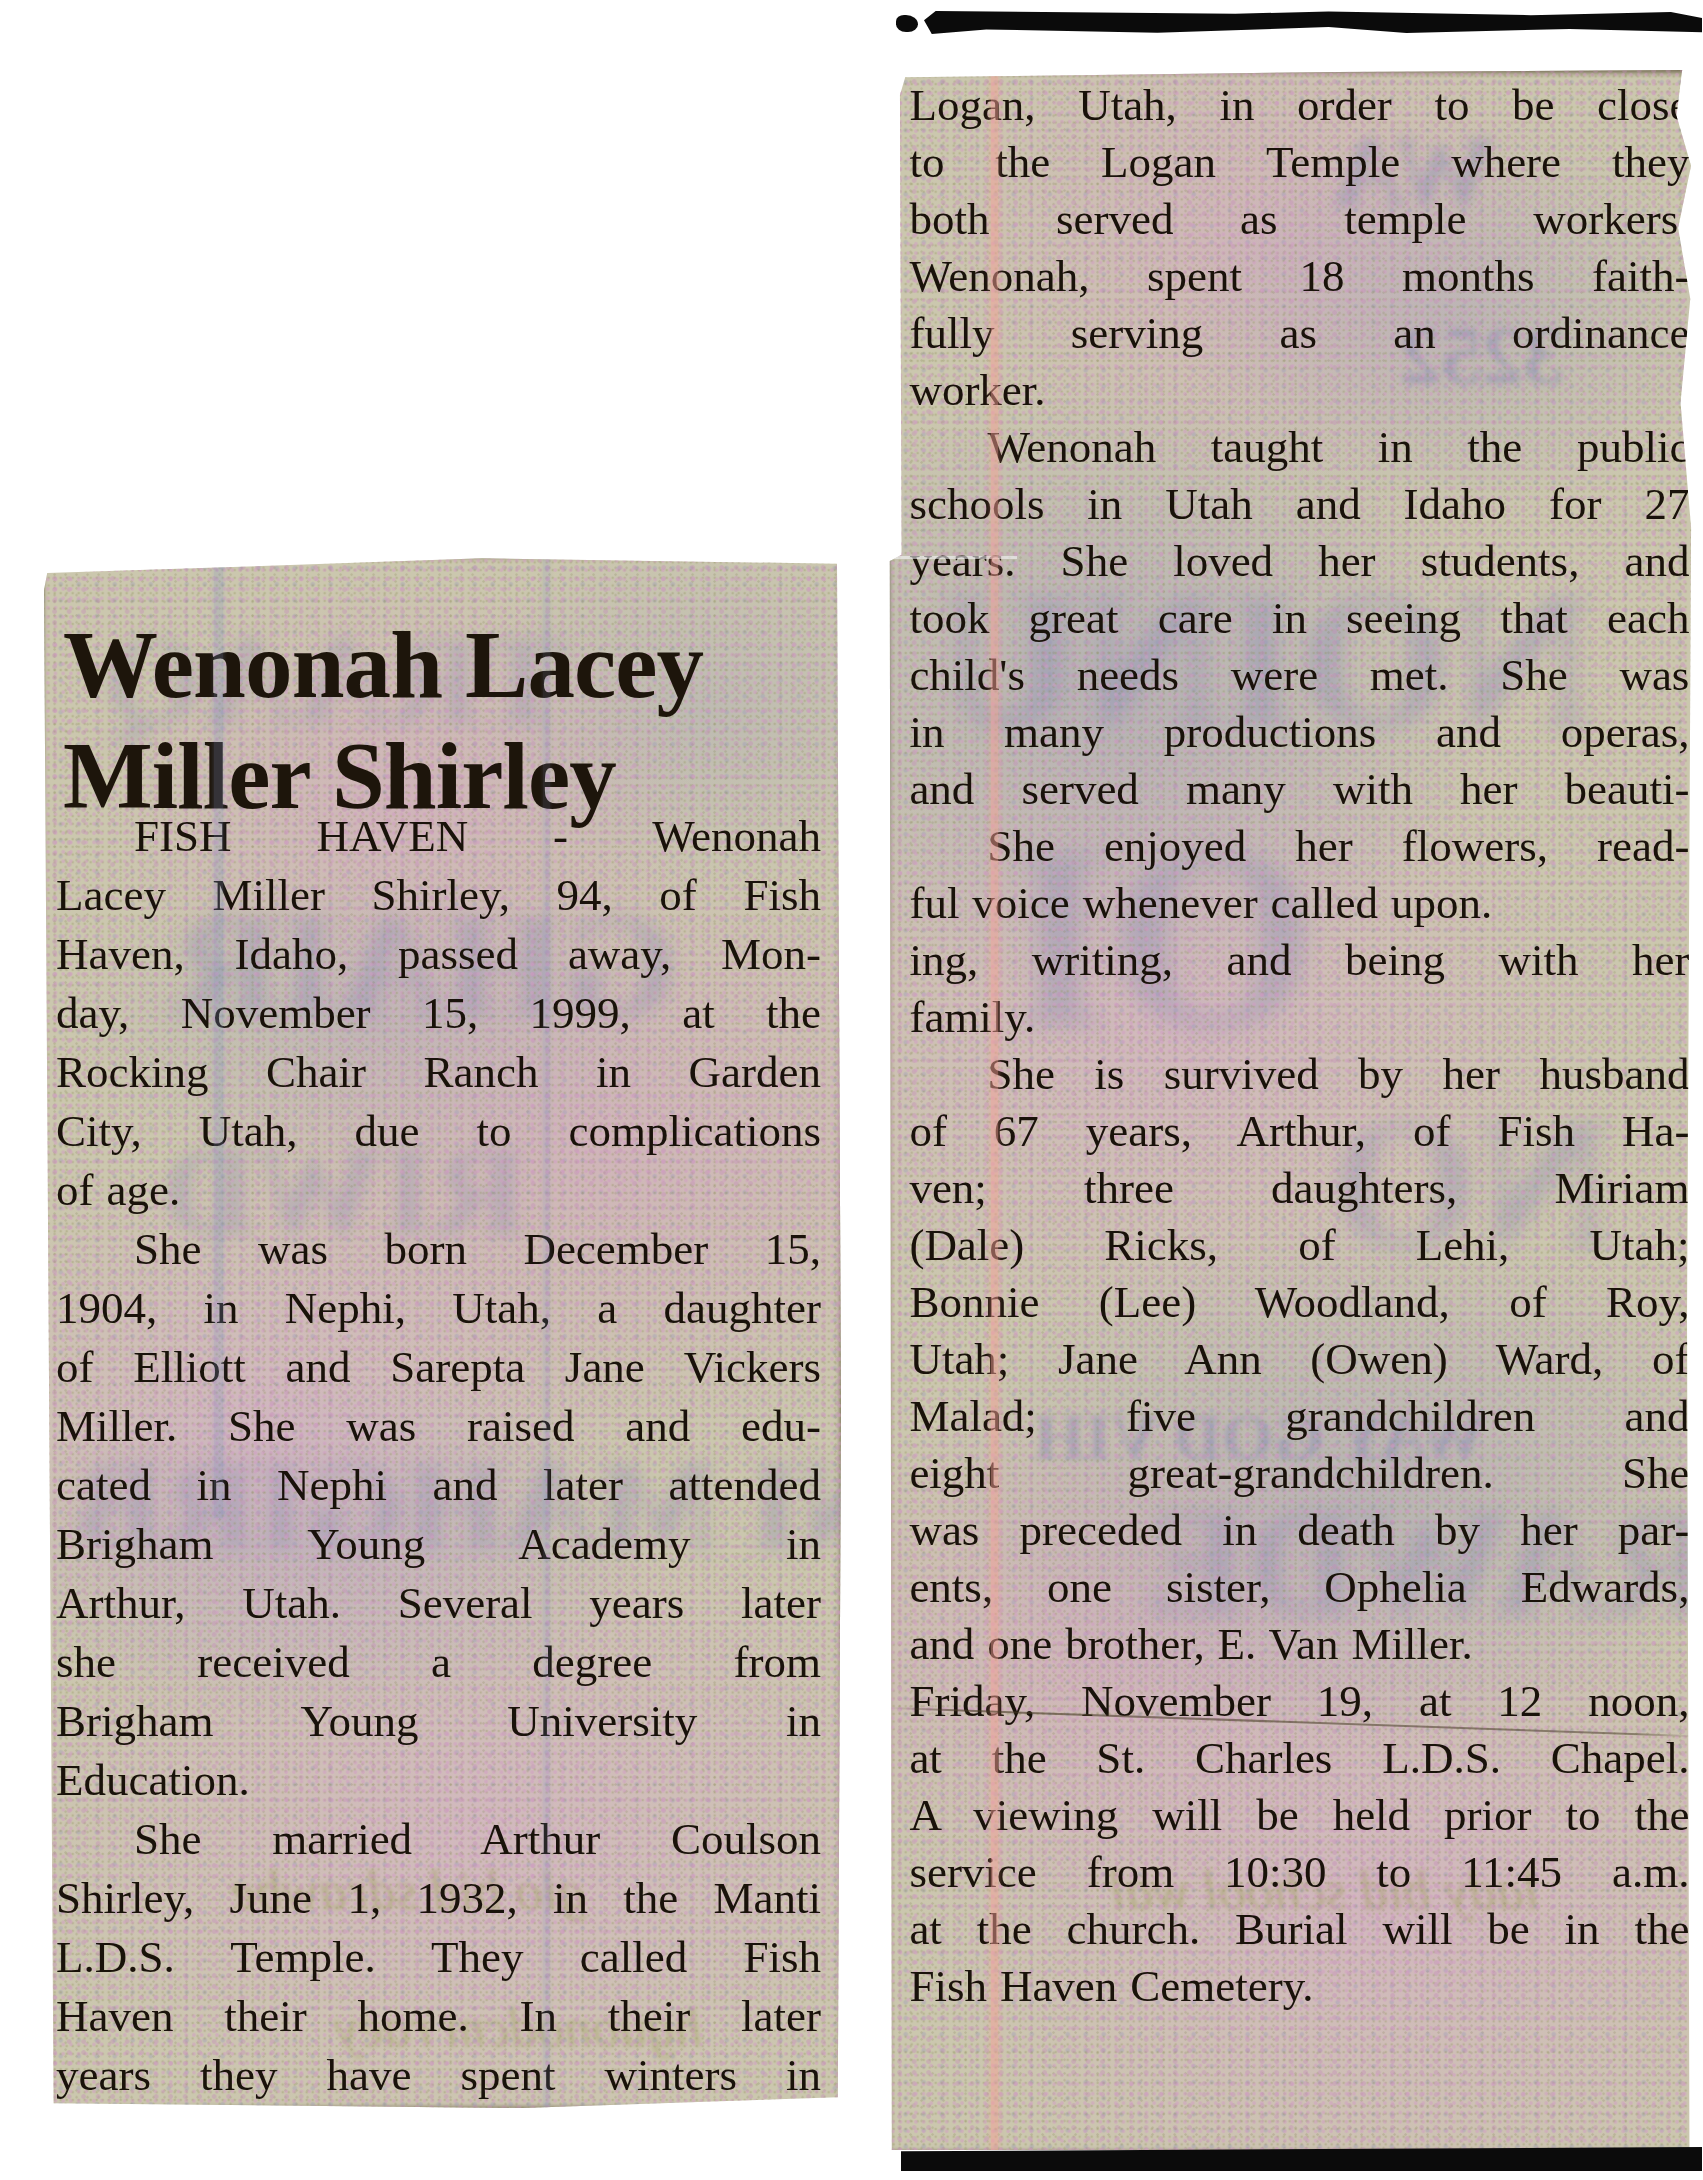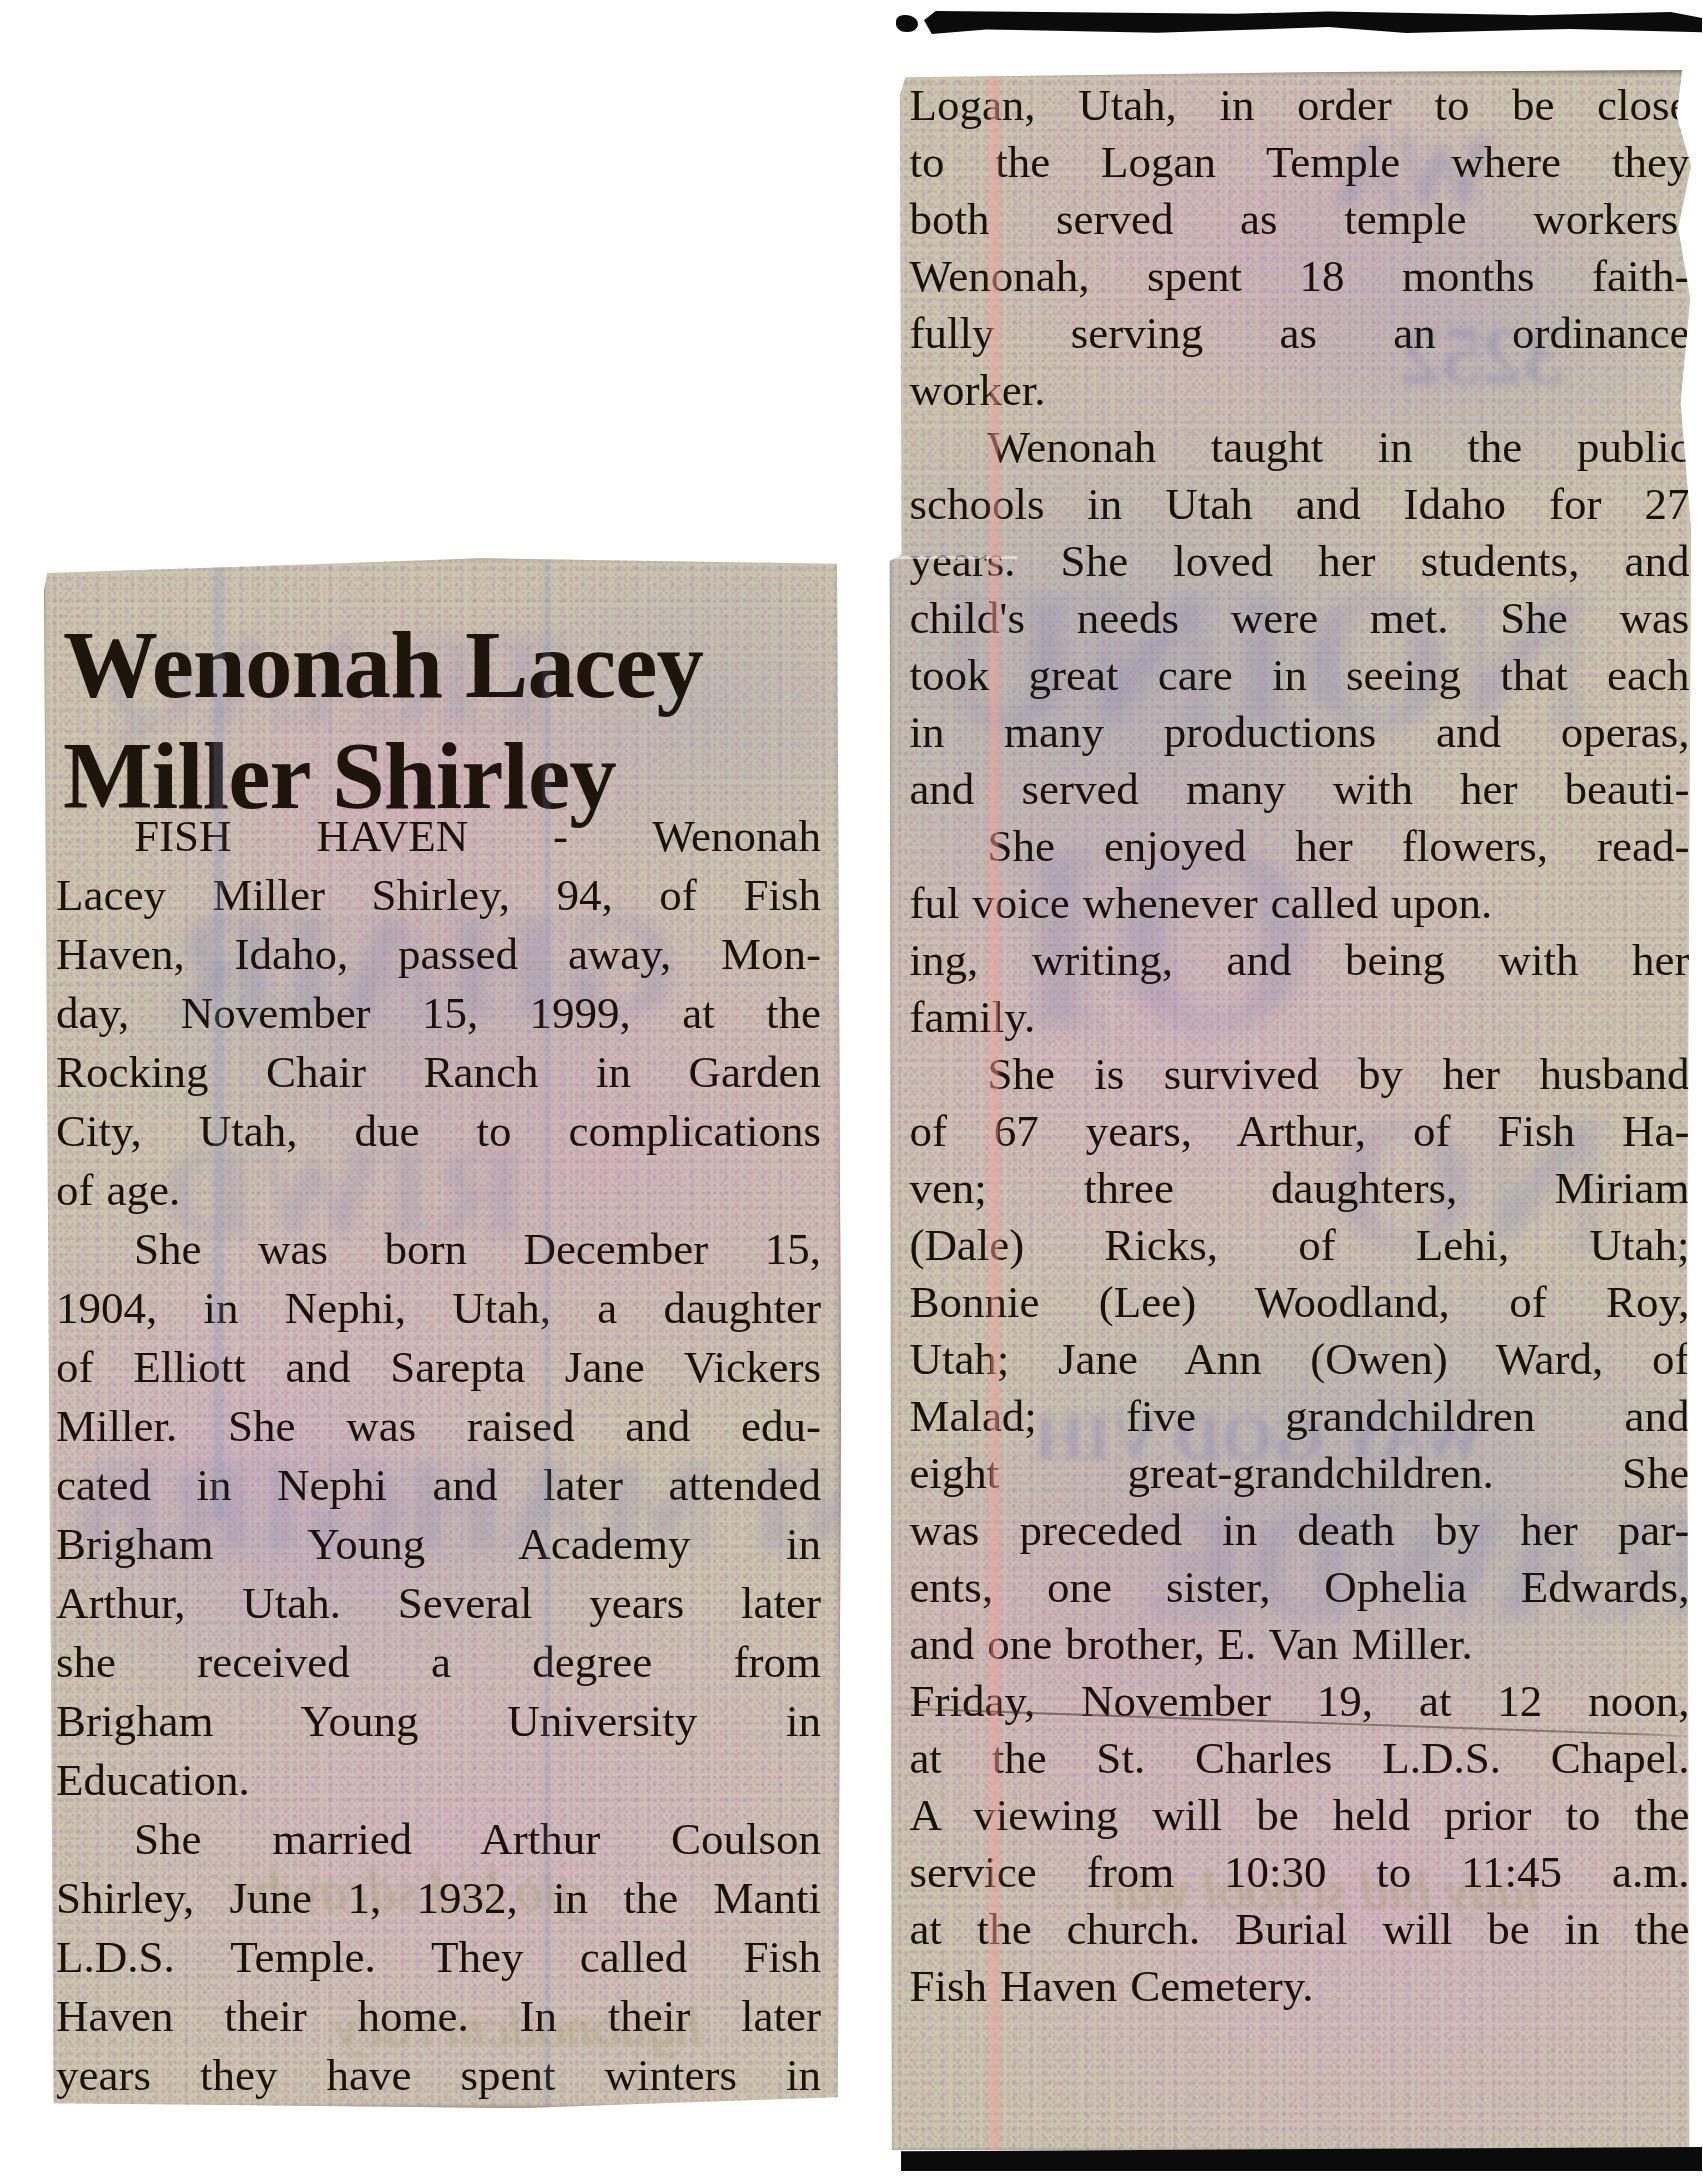--- a/index.html
+++ b/index.html
@@ -168,22 +168,22 @@
     <div class="col-body">
       <div class="ln">Logan, Utah, in order to be close</div>
       <div class="ln">to the Logan Temple where they</div>
       <div class="ln">both served as temple workers.</div>
       <div class="ln">Wenonah, spent 18 months faith-</div>
       <div class="ln">fully serving as an ordinance</div>
       <div class="ln end">worker.</div>
       <div class="ln ind">Wenonah taught in the public</div>
       <div class="ln">schools in Utah and Idaho for 27</div>
       <div class="ln">years. She loved her students, and</div>
+      <div class="ln">took great care in seeing that each</div>
       <div class="ln">child's needs were met. She was</div>
-      <div class="ln">took great care in seeing that each</div>
       <div class="ln">in many productions and operas,</div>
       <div class="ln">and served many with her beauti-</div>
       <div class="ln ind">She enjoyed her flowers, read-</div>
       <div class="ln end">ful voice whenever called upon.</div>
       <div class="ln">ing, writing, and being with her</div>
       <div class="ln end">family.</div>
       <div class="ln ind">She is survived by her husband</div>
       <div class="ln">of 67 years, Arthur, of Fish Ha-</div>
       <div class="ln">ven; three daughters, Miriam</div>
       <div class="ln">(Dale) Ricks, of Lehi, Utah;</div>

